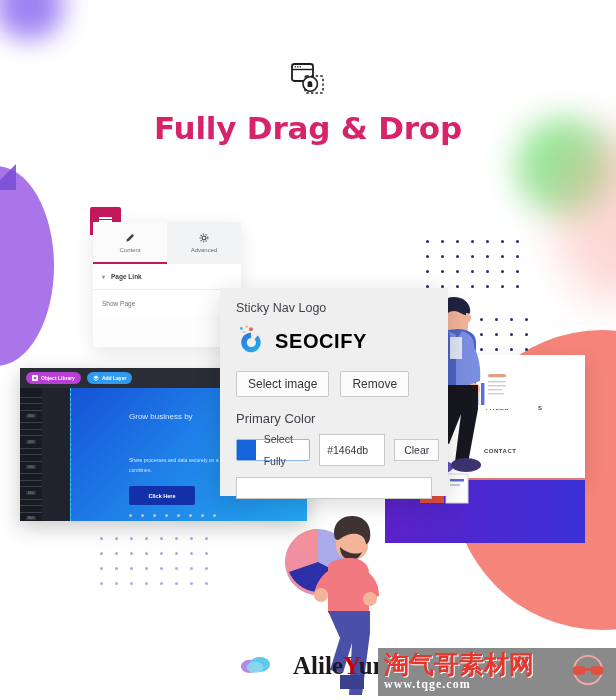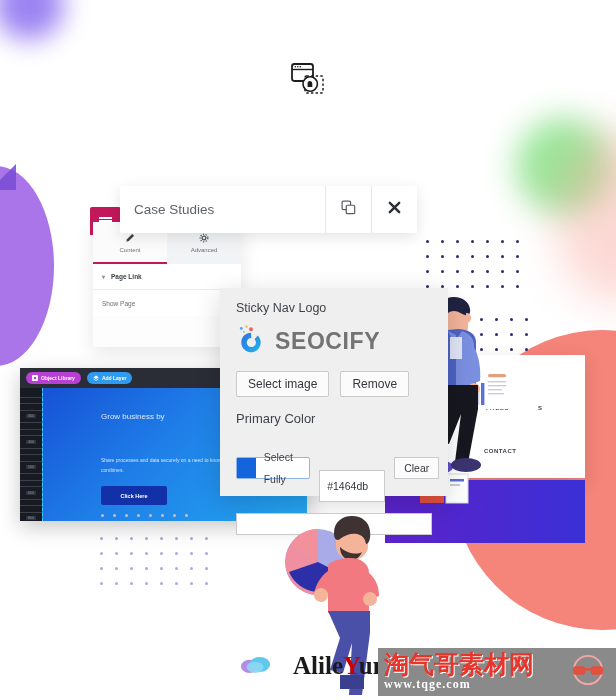--- a/index.html
+++ b/index.html
@@ -148,20 +148,21 @@
     width:100%; height:1px; background:#3b4049; margin:3px 0;
   }
   .me-ruler .num {
     font-size:3.5px; color:#8d939e; background:#2f3440;
     padding:0 2px; margin:1px 0;
   }
   .me-canvas {
     flex:1; position:relative;
     background:linear-gradient(135deg,#1652d6 0%,#1f7fe8 45%,#23a6f0 100%);
     border-left:1px dashed #45c8f5;
+    margin-left:28px;
   }
   .me-canvas .hero-sub {
     position:absolute; left:58px; top:24px;
     font-size:8px; color:#dbe8fb;
   }
   .me-canvas .hero-title {
     position:absolute; left:58px; top:37px;
     font-size:19px; font-weight:bold; color:#fff; white-space:nowrap;
   }
   .me-canvas .hero-body {
@@ -184,42 +185,42 @@
   .logo-panel {
     position:absolute; left:220px; top:288px; width:228px; height:208px;
     background:#efefef;
     box-shadow:0 7px 24px rgba(0,0,0,.16);
     padding:13px 16px;
   }
   .lp-title { font-size:12.5px; color:#3f434a; margin-bottom:9px; }
   .lp-logo { display:flex; align-items:center; gap:9px; margin-bottom:13px; }
   .lp-logo svg { width:30px; height:30px; }
   .lp-logo .word {
-    font-size:23px; font-weight:bold; color:#737373; letter-spacing:.6px;
+    font-size:20px; font-weight:bold; color:#000000; letter-spacing:.6px;
   }
   .lp-btnrow { display:flex; gap:11px; margin-bottom:14px; }
   .lp-btn {
     background:#fbfbfb; border:1px solid #c9c9c9; border-radius:2px;
     padding:5px 11px; font-size:12px; color:#33373d; cursor:pointer;
     font-family:"Liberation Sans", sans-serif;
   }
   .lp-sub { font-size:13px; color:#3f434a; margin-bottom:8px; }
   .lp-colorrow { display:flex; align-items:center; gap:9px; }
   .cp-wrap {
     display:flex; align-items:center;
     border:1px solid #8fb6e8; border-radius:2px; background:#fff; height:22px;
   }
   .cp-swatch { width:27px; height:100%; }
   .cp-label {
     padding:0 8px; font-size:10.5px; color:#3b3f46; line-height:22px;
   }
   .cp-hex {
     height:22px; width:66px; background:#fff; border:1px solid #c9c9c9;
     font-size:10.5px; color:#33373d; padding:15px 7px;
-    font-family:"Liberation Sans", sans-serif; outline:none;margin-top:36px;
+    font-family:"Liberation Sans", sans-serif; outline:none;
   }
   .cp-clear {
     height:22px; background:#fbfbfb; border:1px solid #c9c9c9;
     font-size:10.5px; color:#33373d; padding:0 9px; cursor:pointer;
     font-family:"Liberation Sans", sans-serif;
   }
   .lp-field {
     margin-top:11px; height:22px; background:#fff; border:1px solid #c9c9c9;
   }
 
@@ -372,20 +373,21 @@
         <rect x="2" y="2" width="21" height="17" rx="2.4" fill="none" stroke="#1d1d1d" stroke-width="1.8"></rect>
         <line x1="2" y1="7.5" x2="23" y2="7.5" stroke="#1d1d1d" stroke-width="1.4"></line>
         <circle cx="5.3" cy="4.8" r=".8" fill="#1d1d1d"></circle>
         <circle cx="7.8" cy="4.8" r=".8" fill="#1d1d1d"></circle>
         <circle cx="10.3" cy="4.8" r=".8" fill="#1d1d1d"></circle>
         <rect x="15" y="14" width="18" height="17" rx="1.5" fill="none" stroke="#1d1d1d" stroke-width="1.5" stroke-dasharray="2.4 2.2"></rect>
         <path d="M13 22c0-4 3.2-7.2 7.2-7.2 4 0 7.2 3.2 7.2 7.2 0 4-3.2 7.2-7.2 7.2-4 0-7.2-3.2-7.2-7.2z" fill="#fff" stroke="#1d1d1d" stroke-width="1.6"></path>
         <path d="M17.6 21.5c0-1.3 1-2.4 2.3-2.4s2.4 1.1 2.4 2.4v3.6h-4.7z" fill="#1d1d1d"></path>
       </svg>
     </span>
+    <div class="headline">Fully Drag &amp; Drop</div>
   </div>
 
   <div class="editor-panel">
     <div class="ep-accent"></div>
     <div class="ep-handle">
       <div>
           <span></span>
           <span></span>
           <span></span>
         </div>
@@ -411,38 +413,20 @@
     </div>
     <div class="ep-section">
       <span class="ep-caret">▾</span>
       <span>Page Link</span>
     </div>
     <div class="ep-row">
       <span>Show Page</span>
     </div>
   </div>
 
-  <div class="title-bar">
-    <input class="title-input" type="text" value="Case Studies" style="">
-    <div class="tb-btn">
-      <span>
-        <svg viewBox="0 0 16 16">
-          <rect x="1.2" y="1.2" width="9" height="9" rx="1.4" fill="none" stroke="#5a5e66" stroke-width="1.3"></rect>
-          <rect x="5.6" y="5.6" width="9" height="9" rx="1.4" fill="#fff" stroke="#5a5e66" stroke-width="1.3"></rect>
-        </svg>
-      </span>
-    </div>
-    <div class="tb-btn">
-      <span>
-        <svg viewBox="0 0 16 16">
-          <path d="M3 3l10 10M13 3L3 13" stroke="#2b2f36" stroke-width="2.6" stroke-linecap="round"></path>
-        </svg>
-      </span>
-    </div>
-  </div>
 
   <div class="mock-editor">
     <div class="me-topbar">
       <div class="pill obj">
         <span>
           <svg viewBox="0 0 8 8">
               <rect x="0" y="0" width="8" height="8" rx="1.4" fill="#fff"></rect>
               <circle cx="4" cy="4" r="1.7" fill="#b83fd4"></circle>
             </svg>
         </span>

